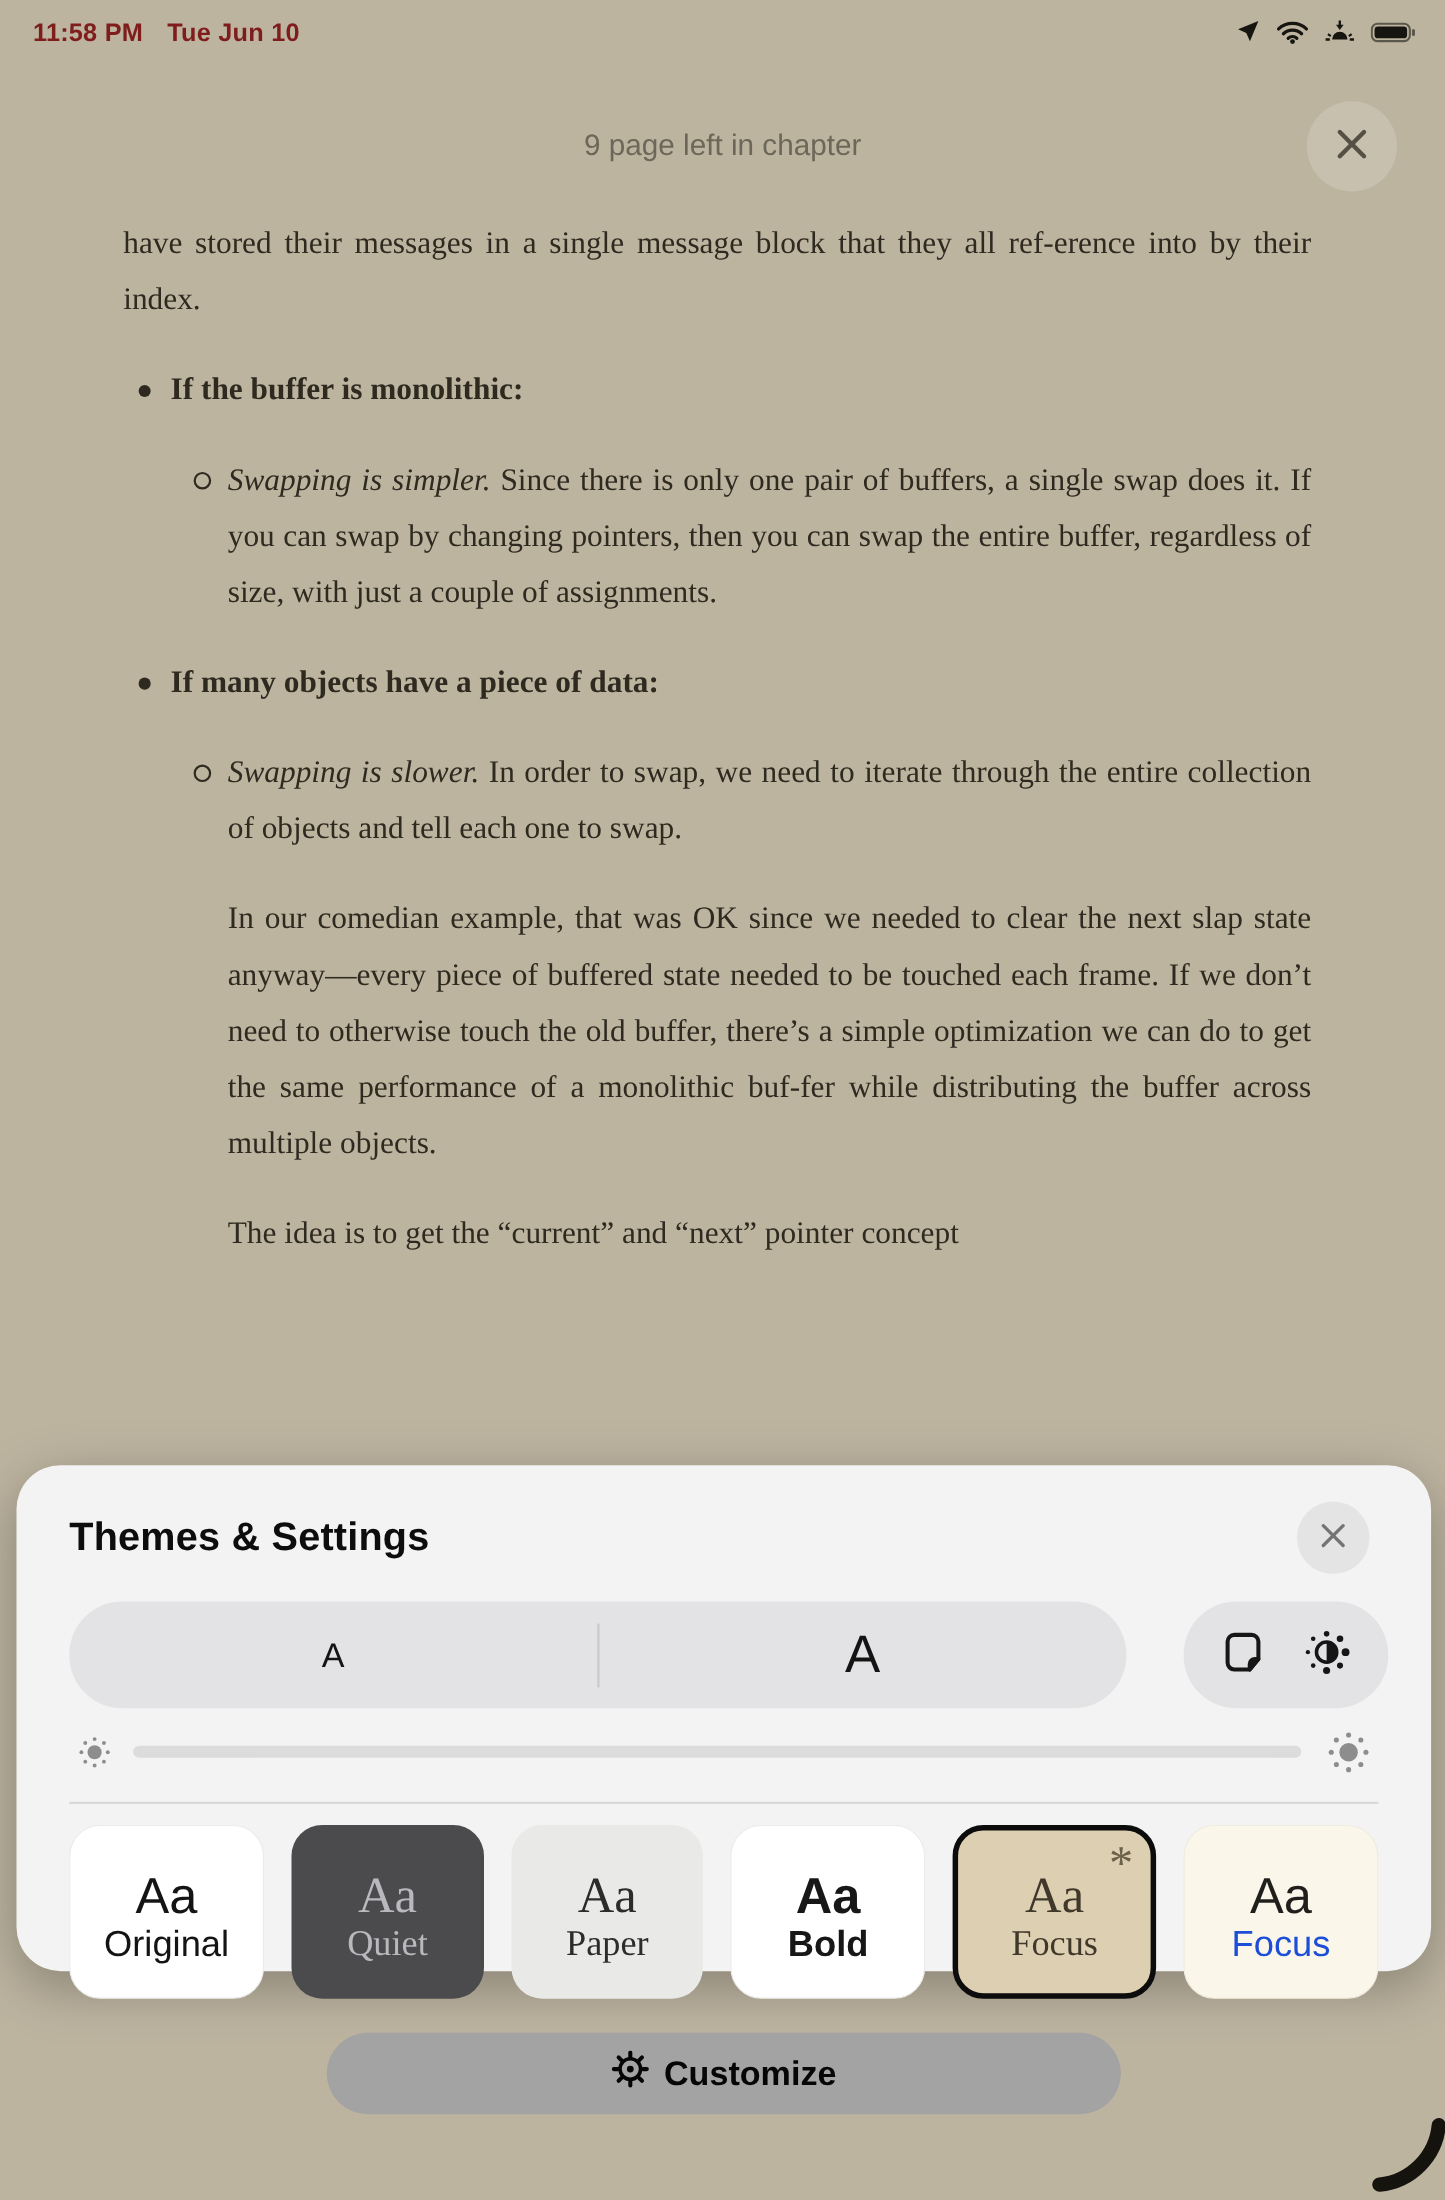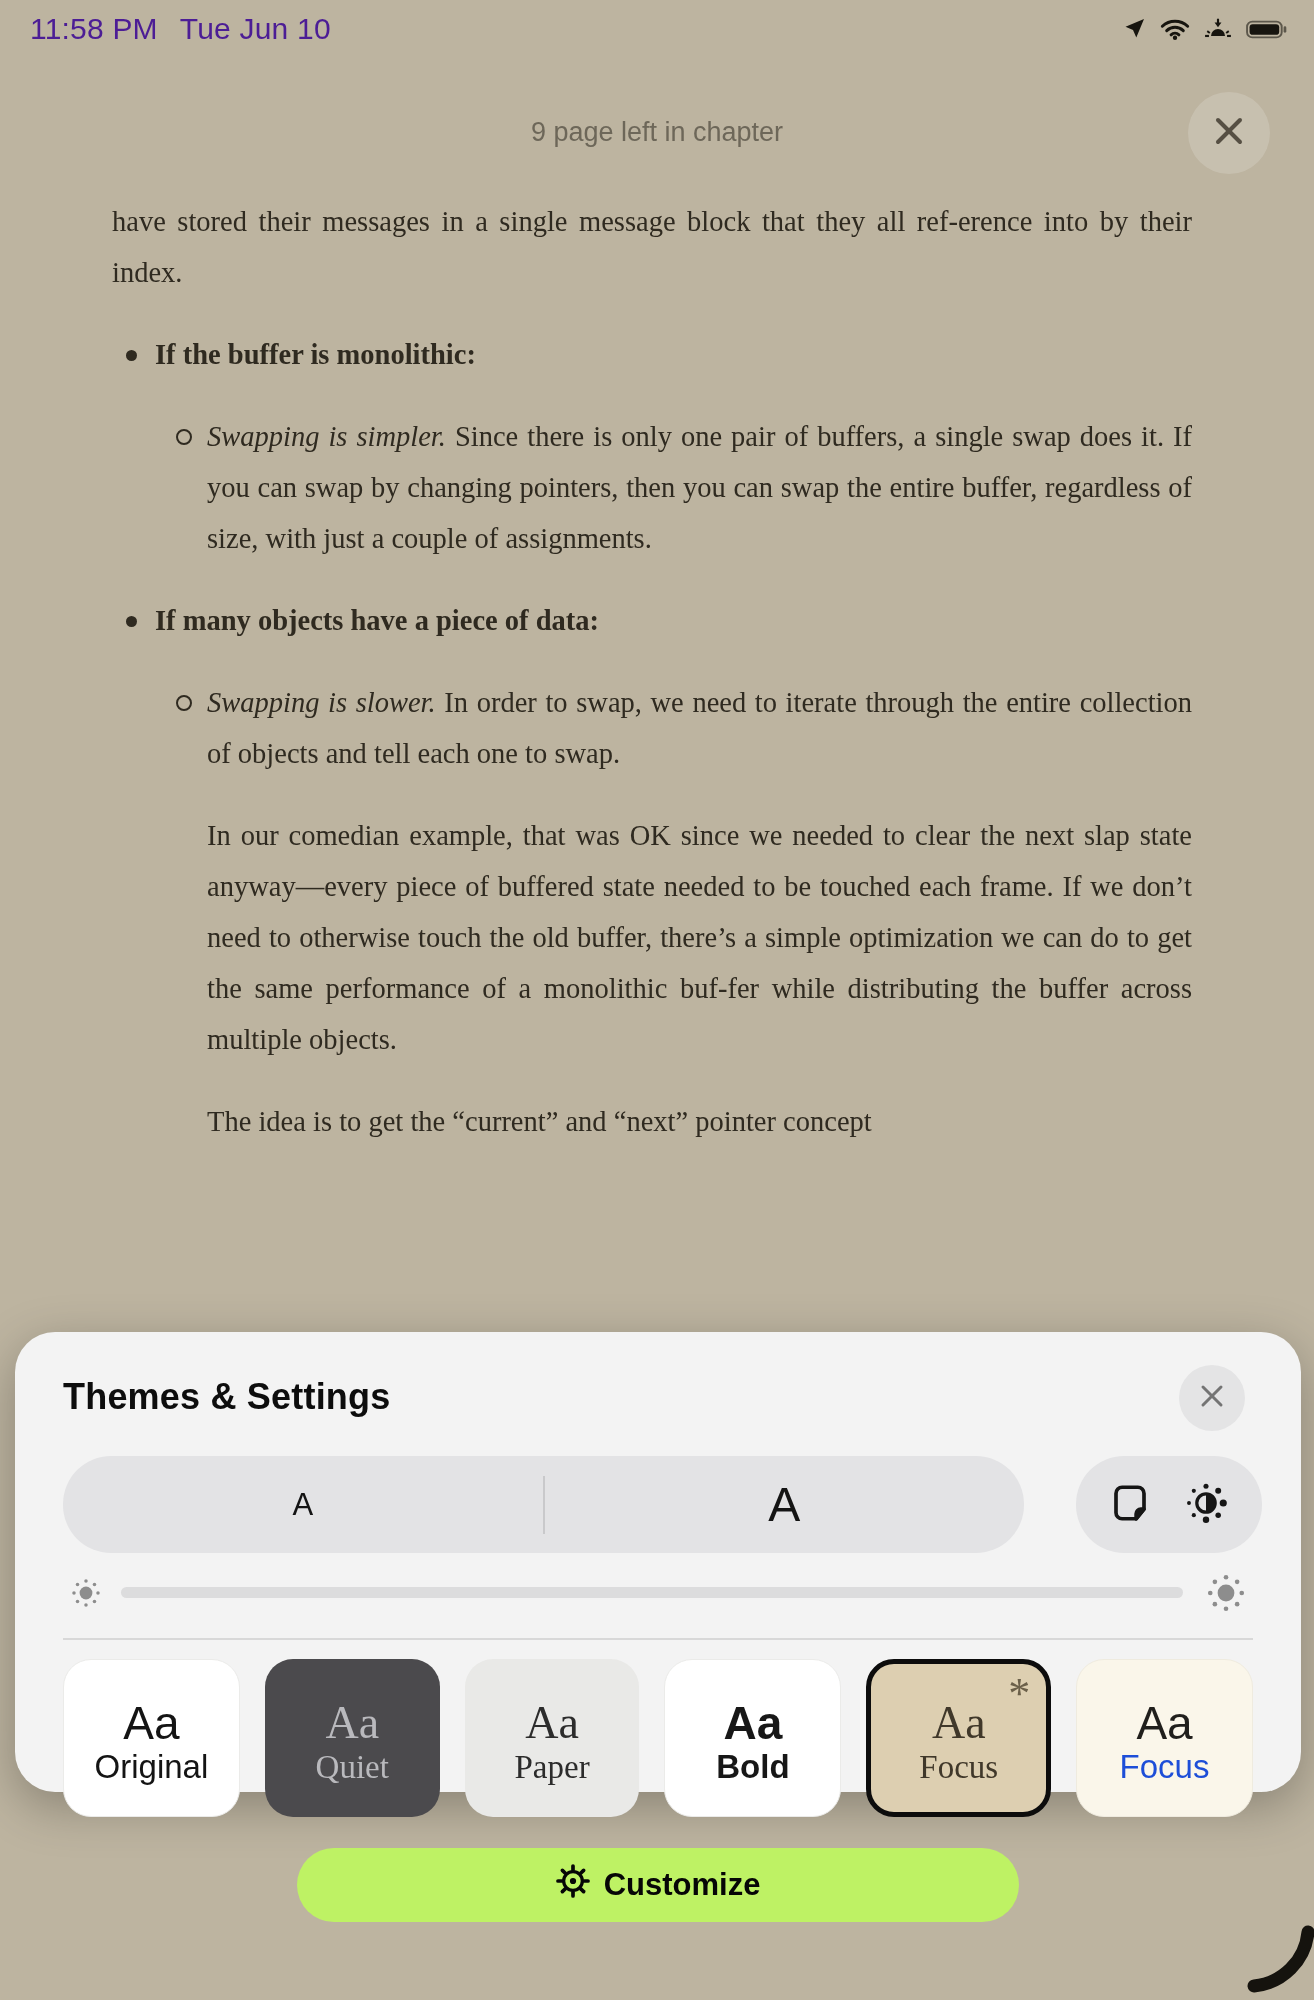--- a/index.html
+++ b/index.html
@@ -2,21 +2,21 @@
 <html><head>
 <meta charset="utf-8">
 <style>
   html,body{margin:0;padding:0;}
   .screen{position:relative;width:1314px;height:2000px;background:#bdb4a0;overflow:hidden;
           font-family:"Liberation Sans",sans-serif;-webkit-font-smoothing:antialiased;}
 
   
   .statusbar{position:absolute;top:0;left:0;right:0;height:46px;display:flex;
              justify-content:space-between;align-items:center;padding:12px 26px 0 30px;box-sizing:border-box;}
-  .status-left{display:flex;gap:22px;font-size:30px;font-weight:400;color:#4c1d95;letter-spacing:.2px;}
+  .status-left{display:flex;gap:22px;font-size:23px;font-weight:700;color:#7f1d1d;letter-spacing:.2px;}
   .status-right{display:flex;gap:14px;align-items:center;}
   .status-right svg{display:block;}
 
   
   .progress-label{position:absolute;top:117px;left:0;right:0;text-align:center;
                   font-size:27px;color:#6d6759;}
   .chrome-close{position:absolute;left:1188px;top:92px;width:82px;height:82px;border-radius:50%;
                 background:rgba(255,255,255,0.16);display:flex;align-items:center;justify-content:center;}
 
   
@@ -72,21 +72,21 @@
   .card-bold .theme-label{font-weight:700;color:#171717;}
   .card-calm{background:#ddcfb1;border:5px solid #0c0c0c;}
   .card-calm .theme-sample,.card-calm .theme-label{font-family:"Liberation Serif",serif;color:#40382a;}
   .card-calm .badge{position:absolute;top:4px;right:16px;font-family:"Liberation Serif",serif;
                     font-size:44px;color:#6b604a;}
   .card-focus{background:#faf6ea;border:1px solid #efebdf;}
   .card-focus .theme-sample{font-weight:500;color:#201f1c;}
   .card-focus .theme-label{color:#1d4ed8;}
 
   .customize-btn{position:absolute;left:282px;top:516px;width:722px;height:74px;border-radius:37px;
-                 background:#bef264;display:flex;align-items:center;justify-content:center;gap:14px;
+                 background:#a3a3a3;display:flex;align-items:center;justify-content:center;gap:14px;
                  font-size:31px;font-weight:700;color:#060606;}
 
   .corner-arc{position:absolute;left:1238px;top:1916px;}
 </style>
 </head>
 <body>
 
 <div class="screen">
 
   <div class="statusbar">

